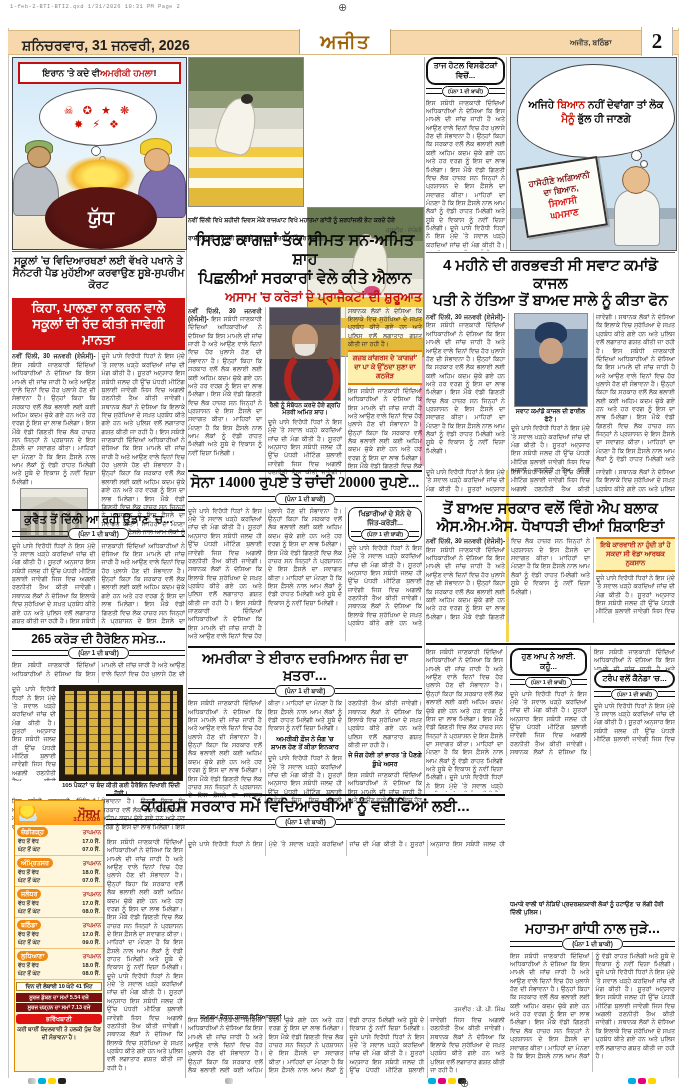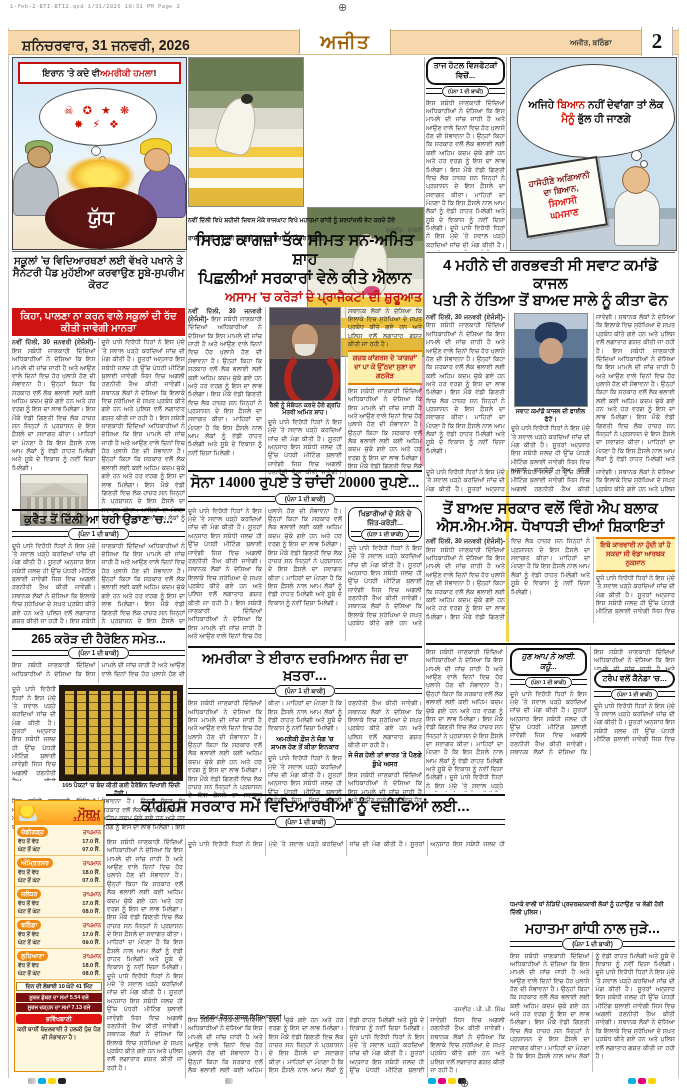--- a/index.html
+++ b/index.html
@@ -171,21 +171,21 @@
     <div class="ct1-figr-hair"></div>
     <div class="ct1-figr-head"></div>
     <div class="ct1-fire"></div>
     <div class="ct1-pot">
       <span>ਯੁੱਧ</span>
     </div>
   </div>
 
   <div class="abs" style="left:12px;top:251px;width:173px;border-top:1px solid #666;padding-top:3px;">
     <div class="hl" style="font-size:10.3px;">ਸਕੂਲਾਂ 'ਚ ਵਿਦਿਆਰਥਣਾਂ ਲਈ ਵੱਖਰੇ ਪਖਾਨੇ ਤੇ ਸੈਨੇਟਰੀ ਪੈਡ ਮੁਹੱਈਆ ਕਰਵਾਉਣ ਸੂਬੇ-ਸੁਪਰੀਮ ਕੋਰਟ</div>
-    <div class="redbar" style="font-size:10px;margin:17px 0 2px;padding:2px 7px;">ਕਿਹਾ, ਪਾਲਣਾ ਨਾ ਕਰਨ ਵਾਲੇ ਸਕੂਲਾਂ ਦੀ ਰੱਦ ਕੀਤੀ ਜਾਵੇਗੀ ਮਾਨਤਾ</div>
+    <div class="redbar" style="font-size:13px;margin:7px 0 2px;padding:2px 7px;">ਕਿਹਾ, ਪਾਲਣਾ ਨਾ ਕਰਨ ਵਾਲੇ ਸਕੂਲਾਂ ਦੀ ਰੱਦ ਕੀਤੀ ਜਾਵੇਗੀ ਮਾਨਤਾ</div>
     <div class="bodytxt c2" style="height:196px;">
       <b>ਨਵੀਂ ਦਿੱਲੀ, 30 ਜਨਵਰੀ (ਏਜੰਸੀ)-</b>
       <span>ਇਸ ਸਬੰਧੀ ਜਾਣਕਾਰੀ ਦਿੰਦਿਆਂ ਅਧਿਕਾਰੀਆਂ ਨੇ ਦੱਸਿਆ ਕਿ ਇਸ ਮਾਮਲੇ ਦੀ ਜਾਂਚ ਜਾਰੀ ਹੈ ਅਤੇ ਆਉਣ ਵਾਲੇ ਦਿਨਾਂ ਵਿਚ ਹੋਰ ਖੁਲਾਸੇ ਹੋਣ ਦੀ ਸੰਭਾਵਨਾ ਹੈ। ਉਨ੍ਹਾਂ ਕਿਹਾ ਕਿ ਸਰਕਾਰ ਵਲੋਂ ਲੋਕ ਭਲਾਈ ਲਈ ਕਈ ਅਹਿਮ ਕਦਮ ਚੁੱਕੇ ਗਏ ਹਨ ਅਤੇ ਹਰ ਵਰਗ ਨੂੰ ਇਸ ਦਾ ਲਾਭ ਮਿਲੇਗਾ। ਇਸ ਮੌਕੇ ਵੱਡੀ ਗਿਣਤੀ ਵਿਚ ਲੋਕ ਹਾਜ਼ਰ ਸਨ ਜਿਨ੍ਹਾਂ ਨੇ ਪ੍ਰਸ਼ਾਸਨ ਦੇ ਇਸ ਫ਼ੈਸਲੇ ਦਾ ਸਵਾਗਤ ਕੀਤਾ। ਮਾਹਿਰਾਂ ਦਾ ਮੰਨਣਾ ਹੈ ਕਿ ਇਸ ਫ਼ੈਸਲੇ ਨਾਲ ਆਮ ਲੋਕਾਂ ਨੂੰ ਵੱਡੀ ਰਾਹਤ ਮਿਲੇਗੀ ਅਤੇ ਸੂਬੇ ਦੇ ਵਿਕਾਸ ਨੂੰ ਨਵੀਂ ਦਿਸ਼ਾ ਮਿਲੇਗੀ।</span>
       <div class="photo ph-court" style="width:66px;height:50px;margin:2px auto;break-inside:avoid;">
         <div class="court-ped"></div>
         <div class="court-cols"></div>
       </div>
       <span>ਦੂਜੇ ਪਾਸੇ ਵਿਰੋਧੀ ਧਿਰਾਂ ਨੇ ਇਸ ਮੁੱਦੇ 'ਤੇ ਸਵਾਲ ਖੜ੍ਹੇ ਕਰਦਿਆਂ ਜਾਂਚ ਦੀ ਮੰਗ ਕੀਤੀ ਹੈ। ਸੂਤਰਾਂ ਅਨੁਸਾਰ ਇਸ ਸਬੰਧੀ ਜਲਦ ਹੀ ਉੱਚ ਪੱਧਰੀ ਮੀਟਿੰਗ ਬੁਲਾਈ ਜਾਵੇਗੀ ਜਿਸ ਵਿਚ ਅਗਲੀ ਰਣਨੀਤੀ ਤੈਅ ਕੀਤੀ ਜਾਵੇਗੀ। ਸਥਾਨਕ ਲੋਕਾਂ ਨੇ ਦੱਸਿਆ ਕਿ ਇਲਾਕੇ ਵਿਚ ਸੁਰੱਖਿਆ ਦੇ ਸਖ਼ਤ ਪ੍ਰਬੰਧ ਕੀਤੇ ਗਏ ਹਨ ਅਤੇ ਪੁਲਿਸ ਵਲੋਂ ਲਗਾਤਾਰ ਗਸ਼ਤ ਕੀਤੀ ਜਾ ਰਹੀ ਹੈ।</span>
       <span>ਇਸ ਸਬੰਧੀ ਜਾਣਕਾਰੀ ਦਿੰਦਿਆਂ ਅਧਿਕਾਰੀਆਂ ਨੇ ਦੱਸਿਆ ਕਿ ਇਸ ਮਾਮਲੇ ਦੀ ਜਾਂਚ ਜਾਰੀ ਹੈ ਅਤੇ ਆਉਣ ਵਾਲੇ ਦਿਨਾਂ ਵਿਚ ਹੋਰ ਖੁਲਾਸੇ ਹੋਣ ਦੀ ਸੰਭਾਵਨਾ ਹੈ। ਉਨ੍ਹਾਂ ਕਿਹਾ ਕਿ ਸਰਕਾਰ ਵਲੋਂ ਲੋਕ ਭਲਾਈ ਲਈ ਕਈ ਅਹਿਮ ਕਦਮ ਚੁੱਕੇ ਗਏ ਹਨ ਅਤੇ ਹਰ ਵਰਗ ਨੂੰ ਇਸ ਦਾ ਲਾਭ ਮਿਲੇਗਾ। ਇਸ ਮੌਕੇ ਵੱਡੀ ਗਿਣਤੀ ਵਿਚ ਲੋਕ ਹਾਜ਼ਰ ਸਨ ਜਿਨ੍ਹਾਂ ਨੇ ਪ੍ਰਸ਼ਾਸਨ ਦੇ ਇਸ ਫ਼ੈਸਲੇ ਦਾ ਸਵਾਗਤ ਕੀਤਾ। ਮਾਹਿਰਾਂ ਦਾ ਮੰਨਣਾ ਹੈ ਕਿ ਇਸ ਫ਼ੈਸਲੇ ਨਾਲ ਆਮ ਲੋਕਾਂ ਨੂੰ ਵੱਡੀ ਰਾਹਤ ਮਿਲੇਗੀ ਅਤੇ ਸੂਬੇ ਦੇ ਵਿਕਾਸ ਨੂੰ ਨਵੀਂ ਦਿਸ਼ਾ ਮਿਲੇਗੀ।</span>
     </div>
@@ -475,21 +475,21 @@
     </div>
   </div>
 
   <div class="abs hr2" style="left:426px;top:643px;width:249px;height:1.5px;"></div>
   <div class="abs bodytxt" style="left:426px;top:648px;width:77px;height:144px;">
     <span>ਇਸ ਸਬੰਧੀ ਜਾਣਕਾਰੀ ਦਿੰਦਿਆਂ ਅਧਿਕਾਰੀਆਂ ਨੇ ਦੱਸਿਆ ਕਿ ਇਸ ਮਾਮਲੇ ਦੀ ਜਾਂਚ ਜਾਰੀ ਹੈ ਅਤੇ ਆਉਣ ਵਾਲੇ ਦਿਨਾਂ ਵਿਚ ਹੋਰ ਖੁਲਾਸੇ ਹੋਣ ਦੀ ਸੰਭਾਵਨਾ ਹੈ। ਉਨ੍ਹਾਂ ਕਿਹਾ ਕਿ ਸਰਕਾਰ ਵਲੋਂ ਲੋਕ ਭਲਾਈ ਲਈ ਕਈ ਅਹਿਮ ਕਦਮ ਚੁੱਕੇ ਗਏ ਹਨ ਅਤੇ ਹਰ ਵਰਗ ਨੂੰ ਇਸ ਦਾ ਲਾਭ ਮਿਲੇਗਾ। ਇਸ ਮੌਕੇ ਵੱਡੀ ਗਿਣਤੀ ਵਿਚ ਲੋਕ ਹਾਜ਼ਰ ਸਨ ਜਿਨ੍ਹਾਂ ਨੇ ਪ੍ਰਸ਼ਾਸਨ ਦੇ ਇਸ ਫ਼ੈਸਲੇ ਦਾ ਸਵਾਗਤ ਕੀਤਾ। ਮਾਹਿਰਾਂ ਦਾ ਮੰਨਣਾ ਹੈ ਕਿ ਇਸ ਫ਼ੈਸਲੇ ਨਾਲ ਆਮ ਲੋਕਾਂ ਨੂੰ ਵੱਡੀ ਰਾਹਤ ਮਿਲੇਗੀ ਅਤੇ ਸੂਬੇ ਦੇ ਵਿਕਾਸ ਨੂੰ ਨਵੀਂ ਦਿਸ਼ਾ ਮਿਲੇਗੀ।</span>
     <span>ਦੂਜੇ ਪਾਸੇ ਵਿਰੋਧੀ ਧਿਰਾਂ ਨੇ ਇਸ ਮੁੱਦੇ 'ਤੇ ਸਵਾਲ ਖੜ੍ਹੇ ਕਰਦਿਆਂ ਜਾਂਚ ਦੀ ਮੰਗ ਕੀਤੀ ਹੈ। ਸੂਤਰਾਂ ਅਨੁਸਾਰ ਇਸ ਸਬੰਧੀ ਜਲਦ ਹੀ ਉੱਚ ਪੱਧਰੀ ਮੀਟਿੰਗ ਬੁਲਾਈ ਜਾਵੇਗੀ ਜਿਸ ਵਿਚ ਅਗਲੀ ਰਣਨੀਤੀ ਤੈਅ ਕੀਤੀ ਜਾਵੇਗੀ। ਸਥਾਨਕ ਲੋਕਾਂ ਨੇ ਦੱਸਿਆ ਕਿ ਇਲਾਕੇ ਵਿਚ ਸੁਰੱਖਿਆ ਦੇ ਸਖ਼ਤ ਪ੍ਰਬੰਧ ਕੀਤੇ ਗਏ ਹਨ ਅਤੇ ਪੁਲਿਸ ਵਲੋਂ ਲਗਾਤਾਰ ਗਸ਼ਤ ਕੀਤੀ ਜਾ ਰਹੀ ਹੈ।</span>
   </div>
 
   <div class="abs" style="left:510px;top:648px;width:77px;">
-    <div class="boxhl" style="font-size:8px;font-style:italic;">ਹੁਣ ਆਪ ਨੇ ਆਈ. ਕਹੂੰ...</div>
+    <div class="boxhl" style="font-size:8px;">ਹੁਣ ਆਪ ਨੇ ਆਈ. ਕਹੂੰ...</div>
     <div class="cm">
       <span class="ln"></span>
       <span class="ov" style="font-size:5.4px;padding:0 5px;">(ਪੰਨਾ 1 ਦੀ ਬਾਕੀ)</span>
       <span class="ln"></span>
     </div>
     <div class="bodytxt" style="height:66px;">
       <span>ਦੂਜੇ ਪਾਸੇ ਵਿਰੋਧੀ ਧਿਰਾਂ ਨੇ ਇਸ ਮੁੱਦੇ 'ਤੇ ਸਵਾਲ ਖੜ੍ਹੇ ਕਰਦਿਆਂ ਜਾਂਚ ਦੀ ਮੰਗ ਕੀਤੀ ਹੈ। ਸੂਤਰਾਂ ਅਨੁਸਾਰ ਇਸ ਸਬੰਧੀ ਜਲਦ ਹੀ ਉੱਚ ਪੱਧਰੀ ਮੀਟਿੰਗ ਬੁਲਾਈ ਜਾਵੇਗੀ ਜਿਸ ਵਿਚ ਅਗਲੀ ਰਣਨੀਤੀ ਤੈਅ ਕੀਤੀ ਜਾਵੇਗੀ। ਸਥਾਨਕ ਲੋਕਾਂ ਨੇ ਦੱਸਿਆ ਕਿ ਇਲਾਕੇ ਵਿਚ ਸੁਰੱਖਿਆ ਦੇ ਸਖ਼ਤ ਪ੍ਰਬੰਧ ਕੀਤੇ ਗਏ ਹਨ ਅਤੇ ਪੁਲਿਸ ਵਲੋਂ ਲਗਾਤਾਰ ਗਸ਼ਤ ਕੀਤੀ ਜਾ ਰਹੀ ਹੈ।</span>
     </div>
   </div>
 

